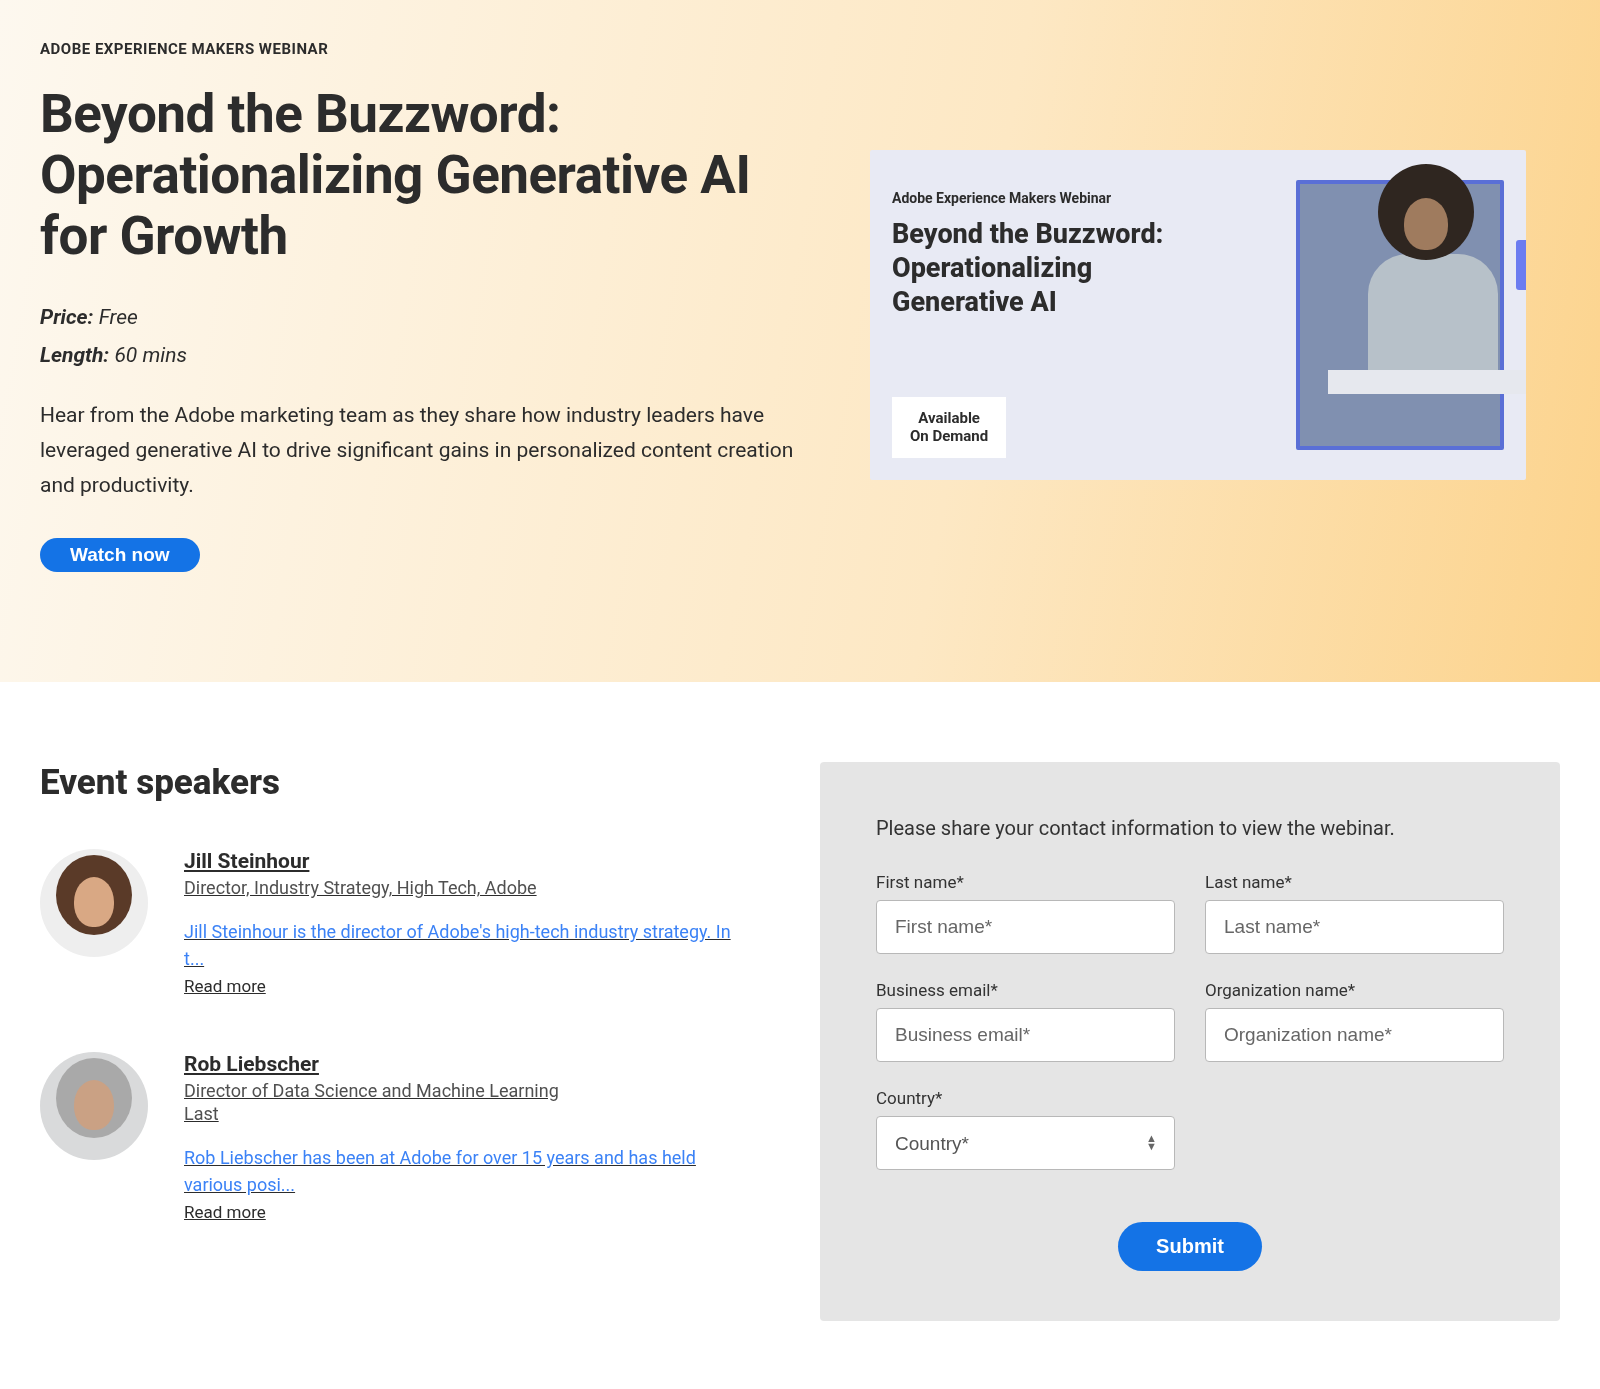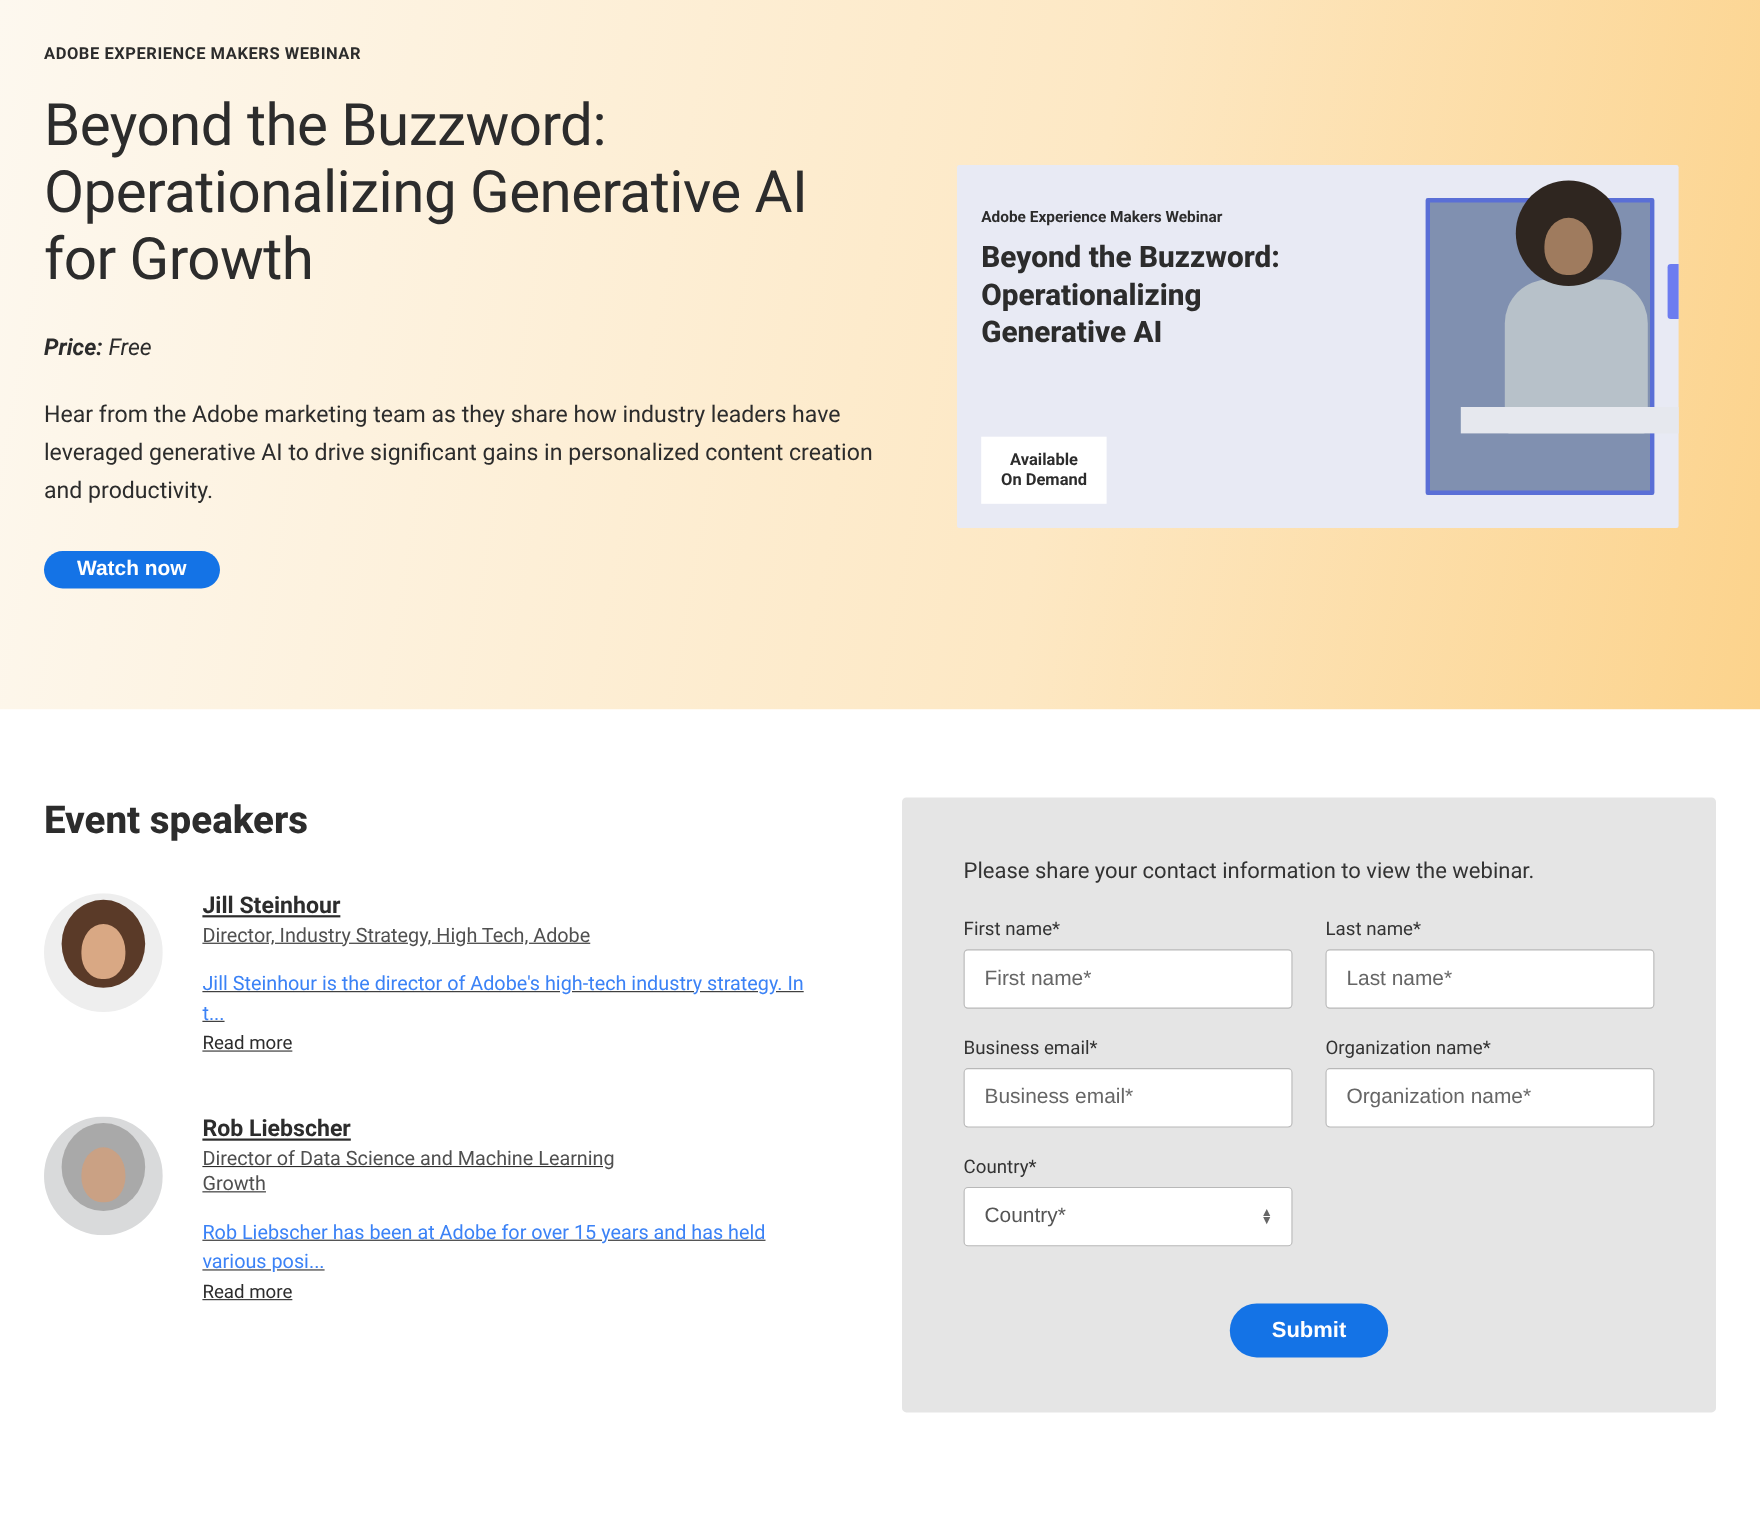--- a/index.html
+++ b/index.html
@@ -8,21 +8,21 @@
 .hero {
   background: linear-gradient(100deg, #fdf8ef 0%, #fde8c4 60%, #fcd38c 100%);
   padding: 40px 40px 110px 40px;
   display: flex;
   gap: 60px;
 }
 .hero-left { flex: 0 0 770px; }
 .hero-right { flex: 0 0 660px; padding-top: 110px; }
 
 .eyebrow { font-size: 15px; font-weight: 700; letter-spacing: 0.5px; color: #2c2c2c; margin-bottom: 26px; }
-.title { font-size: 53px; font-weight: 400; line-height: 1.15; letter-spacing: -0.5px; margin-bottom: 32px; }
+.title { font-size: 53px; font-weight: 700; line-height: 1.15; letter-spacing: -0.5px; margin-bottom: 32px; }
 .meta { font-size: 21px; line-height: 1.8; margin-bottom: 24px; font-style: italic; }
 .meta b { font-weight: 700; }
 .desc { font-size: 21px; line-height: 1.65; margin-bottom: 36px; }
 
 .btn-primary {
   display: inline-block; background: #1473e6; color: #fff; border: none; border-radius: 26px;
   padding: 6px 30px; font-size: 19px; font-weight: 700; cursor: pointer;
 }
 
 .card {
@@ -101,20 +101,24 @@
 
 <section class="hero">
   <div class="hero-left">
     <div class="eyebrow">ADOBE EXPERIENCE MAKERS WEBINAR</div>
     <h1 class="title">Beyond the Buzzword: Operationalizing Generative AI for Growth</h1>
     <div class="meta">
       <div>
         <b>Price:</b>
         <span>Free</span>
       </div>
+      <div>
+        <b>Length:</b>
+        <span>60 mins</span>
+      </div>
     </div>
     <p class="desc">Hear from the Adobe marketing team as they share how industry leaders have leveraged generative AI to drive significant gains in personalized content creation and productivity.</p>
     <button class="btn-primary">Watch now</button>
   </div>
 
   <div class="hero-right">
     <div class="card">
       <div class="card-inner">
         <div class="card-eyebrow">Adobe Experience Makers Webinar</div>
         <div class="card-title">
@@ -168,21 +172,21 @@
       <div class="avatar-wrap">
         <div class="avatar">
           <div class="bg" style="background:#d9dadb"></div>
           <div class="hair" style="background:#a9a9a9"></div>
           <div class="face" style="background:#caa184"></div>
         </div>
       </div>
       <div class="speaker-info">
         <div class="speaker-name">Rob Liebscher</div>
         <div class="speaker-role">Director of Data Science and Machine Learning</div>
-        <div class="speaker-role">Growth</div>
+        <div class="speaker-role">Last</div>
         <div class="speaker-bio">Rob Liebscher has been at Adobe for over 15 years and has held various posi...</div>
         <a class="read-more">Read more</a>
       </div>
     </div>
   </div>
 
   <div class="form-panel">
     <p class="form-intro">Please share your contact information to view the webinar.</p>
     <div class="form-grid">
       <div class="form-field">

